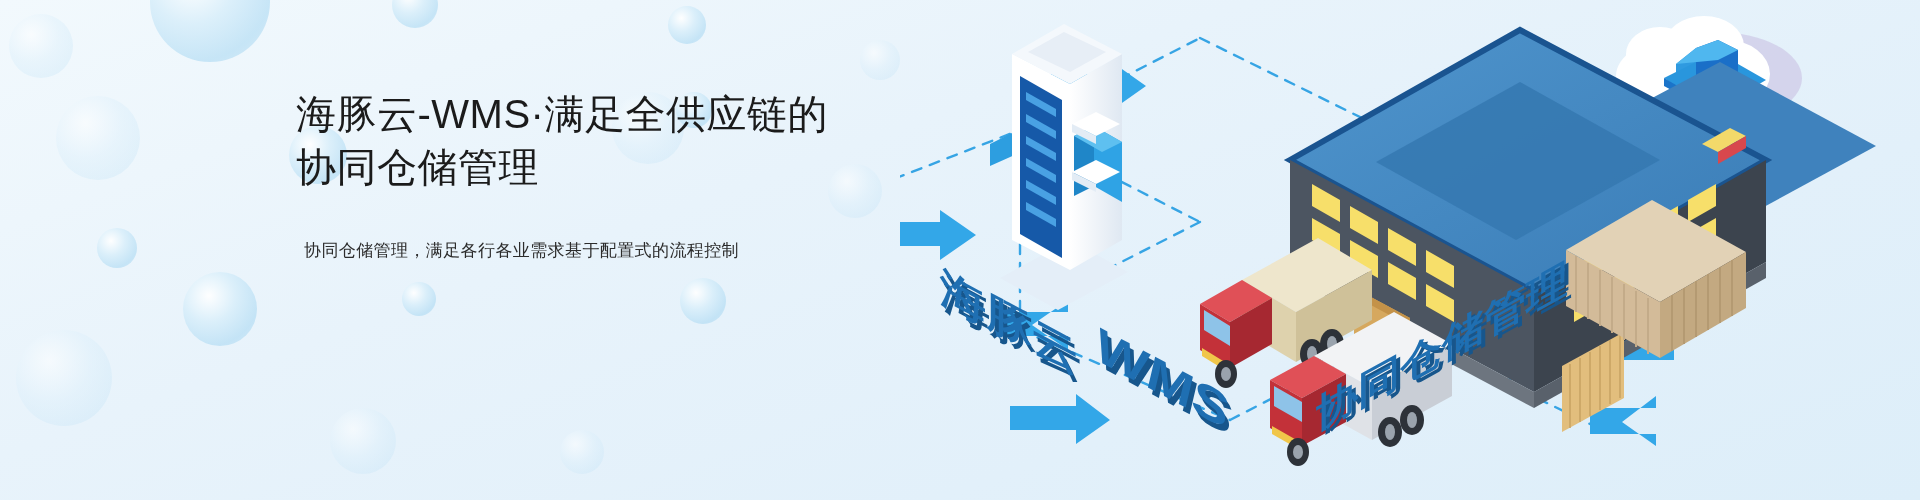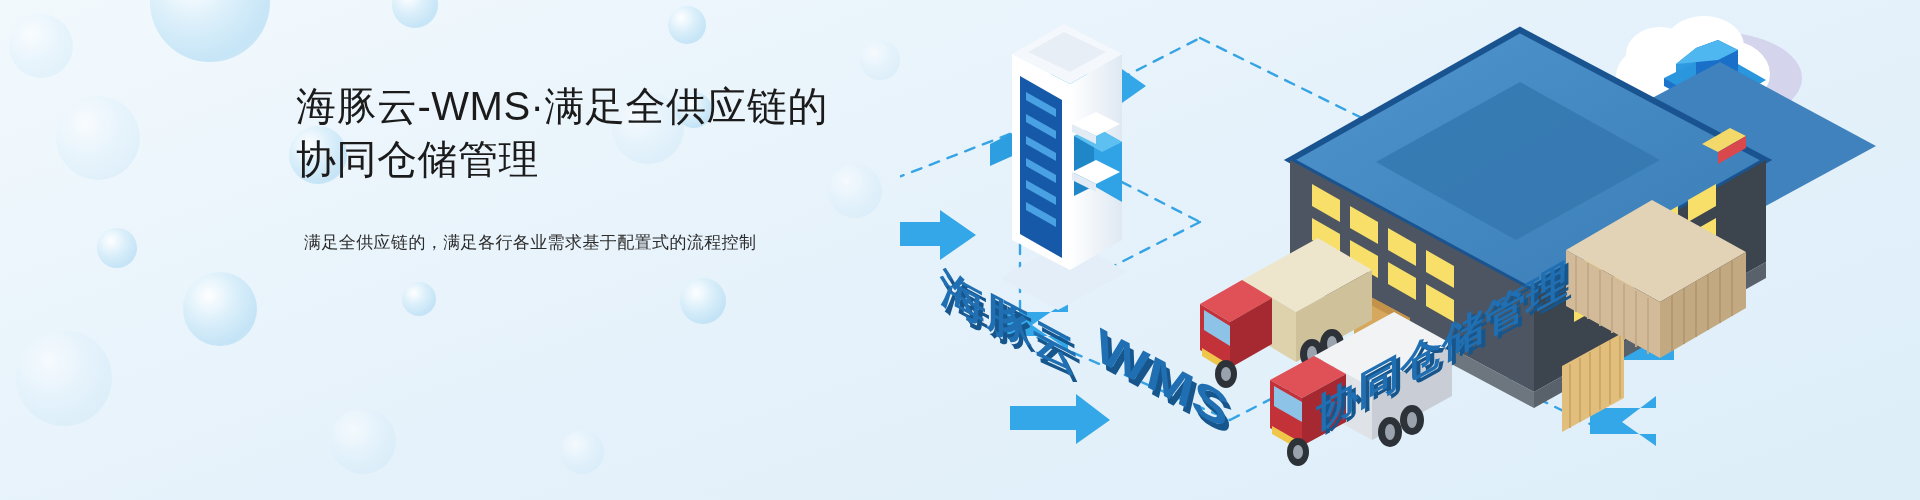--- a/index.html
+++ b/index.html
@@ -32,21 +32,21 @@
                 rgba(255,255,255,0.55) 0%,
                 rgba(222,240,251,0.45) 45%,
                 rgba(188,224,245,0.28) 78%,
                 rgba(188,224,245,0.05) 100%);
   }
 
   
   .copy {
     position: absolute;
     left: 296px;
-    top: 80px;
+    top: 88px;
     width: 620px;
   }
   .headline {
     font-size: 40px;
     line-height: 1.32;
     font-weight: 400;
     color: #1b1b1b;
     letter-spacing: 0.5px;
     margin: 0;
     white-space: pre-line;
@@ -91,21 +91,21 @@
   <div class="bubble faint" style="left:16px; top:330px; width:96px; height:96px;"></div>
   <div class="bubble" style="left:402px; top:282px; width:34px; height:34px;"></div>
   <div class="bubble" style="left:680px; top:278px; width:46px; height:46px;"></div>
   <div class="bubble faint" style="left:330px; top:408px; width:66px; height:66px;"></div>
   <div class="bubble faint" style="left:560px; top:430px; width:44px; height:44px;"></div>
   <div class="bubble faint" style="left:860px; top:40px; width:40px; height:40px;"></div>
 
   <div class="copy">
     <h1 class="headline">海豚云-WMS·满足全供应链的
 协同仓储管理</h1>
-    <p class="subline">满足全供应链的，满足各行各业需求基于配置式的流程控制</p>
+    <p class="subline">协同仓储管理，满足各行各业需求基于配置式的流程控制</p>
   </div>
 
   <div id="illustration">
     <svg width="1020" height="500" viewBox="0 0 1020 500" xmlns="http://www.w3.org/2000/svg">
       <defs>
         <linearGradient id="srvFront" x1="0" y1="0" x2="0" y2="1">
           <stop offset="0%" stop-color="#2c6fc4"></stop>
           <stop offset="100%" stop-color="#184d94"></stop>
         </linearGradient>
         <linearGradient id="srvSide" x1="0" y1="0" x2="1" y2="0">

